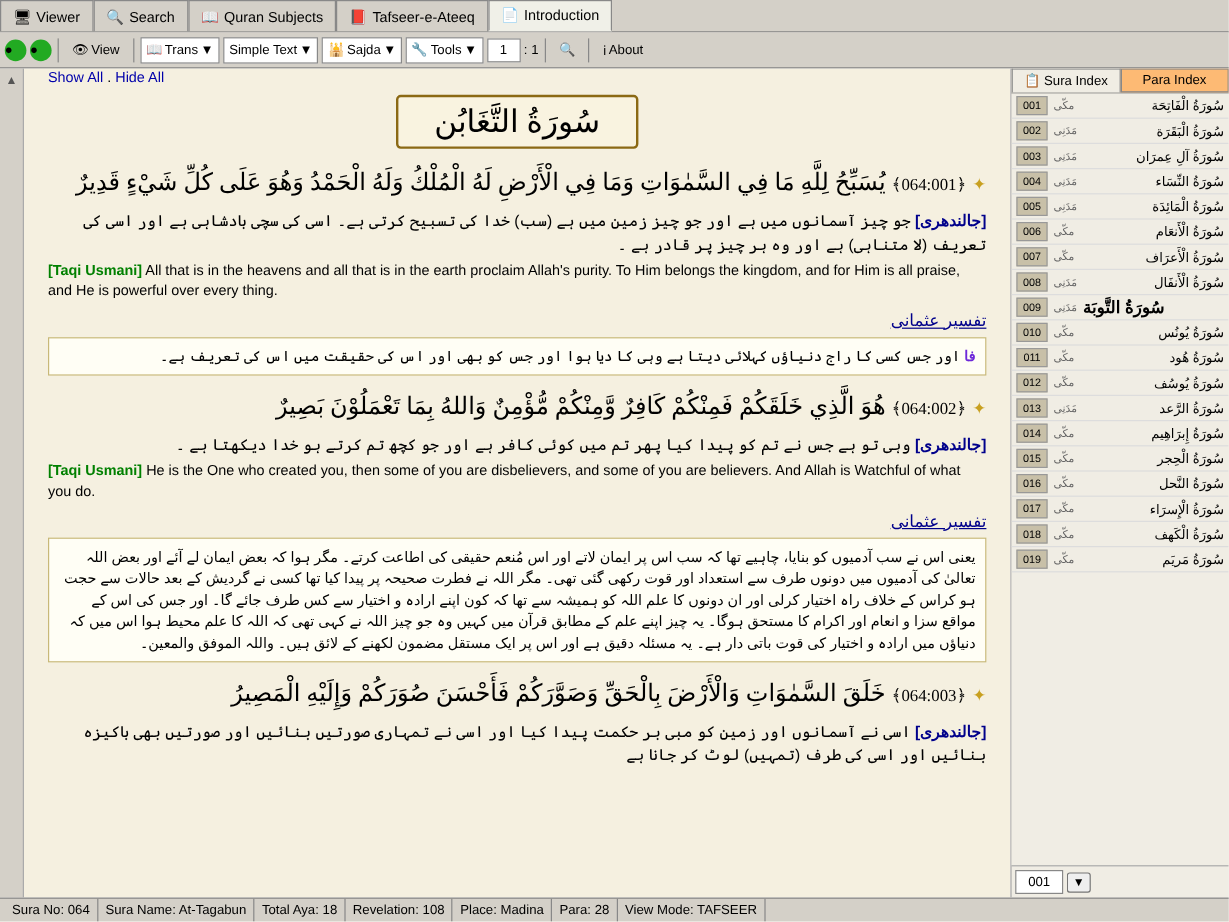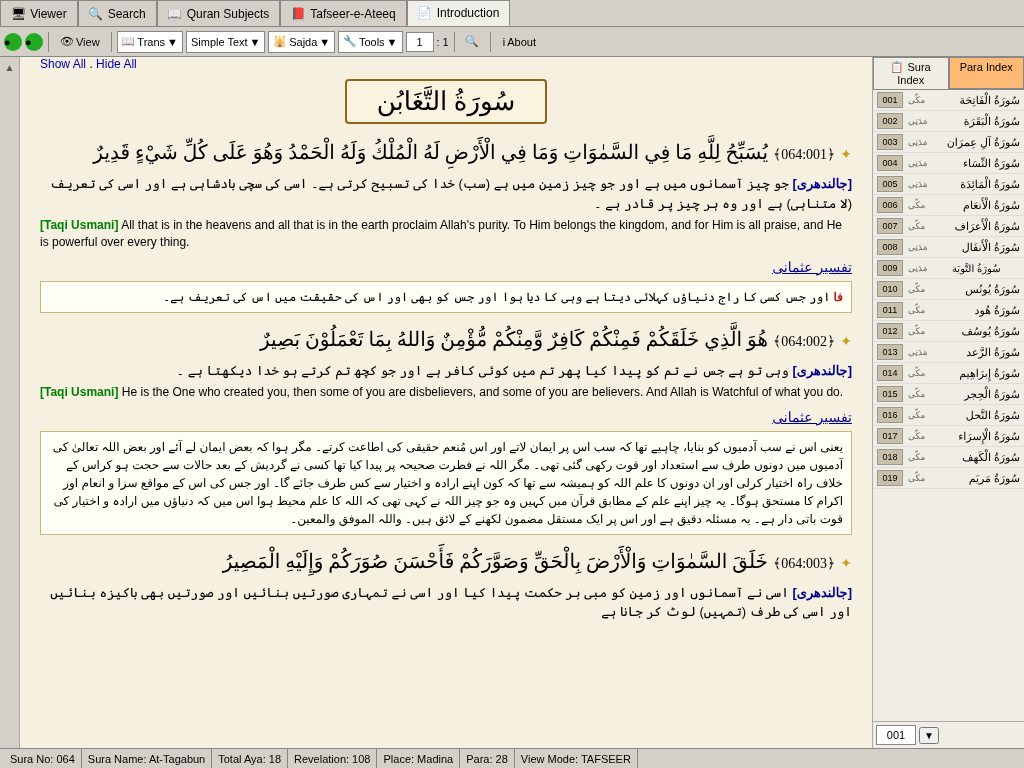--- a/index.html
+++ b/index.html
@@ -99,21 +99,21 @@
     
     .content-panel {
       flex: 1;
       background: #f5f0e0;
       overflow-y: auto;
       padding: 0 20px;
     }
 
     
     .right-sidebar {
-      width: 152px;
+      width: 182px;
       background: #f0ede4;
       border-left: 1px solid #aaa;
       display: flex;
        flex-direction: column;
     }
     .sidebar-tabs {
       display: flex;
       background: #d4d0c8;
       border-bottom: 1px solid #888;
     }
@@ -251,21 +251,21 @@
     .tafseer-box {
       border: 1px solid #c8b878;
       background: #fffef5;
       padding: 6px 8px;
       direction: rtl;
       text-align: right;
       font-size: 12px;
       line-height: 1.5;
       margin-bottom: 10px;
     }
-    .tafseer-box .fa-label { color: #b91c1c; font-weight: bold; }
+    .tafseer-box .fa-label { color: #6d28d9; font-weight: bold; }
 
     
     .status-bar {
       height: 20px;
       background: #d4d0c8;
       border-top: 1px solid #888;
       display: flex;
       align-items: center;
       padding: 0 4px;
       font-size: 11px;
@@ -473,21 +473,21 @@
       <span style="direction:rtl; font-size:11px; flex:1; text-align:right;">سُورَةُ الْأَعرَاف</span>
       <span style="font-size:9px; color:#666; margin: 0 2px;">مکّی</span>
       <div class="sidebar-num-box">007</div>
     </div>
         <div class="sidebar-item">
       <span style="direction:rtl; font-size:11px; flex:1; text-align:right;">سُورَةُ الْأَنفَال</span>
       <span style="font-size:9px; color:#666; margin: 0 2px;">مَدَنِی</span>
       <div class="sidebar-num-box">008</div>
     </div>
         <div class="sidebar-item">
-      <span style="direction:rtl; font-size:10px; flex:1; text-align:center;">سُورَةُ التَّوبَة</span>
+      <span style="direction:rtl; font-size:14px; flex:1; text-align:left;font-weight:bold;">سُورَةُ التَّوبَة</span>
       <span style="font-size:9px; color:#666; margin: 0 2px;">مَدَنِی</span>
       <div class="sidebar-num-box">009</div>
     </div>
         <div class="sidebar-item">
       <span style="direction:rtl; font-size:11px; flex:1; text-align:right;">سُورَةُ يُونُس</span>
       <span style="font-size:9px; color:#666; margin: 0 2px;">مکّی</span>
       <div class="sidebar-num-box">010</div>
     </div>
         <div class="sidebar-item">
       <span style="direction:rtl; font-size:11px; flex:1; text-align:right;">سُورَةُ هُود</span>

